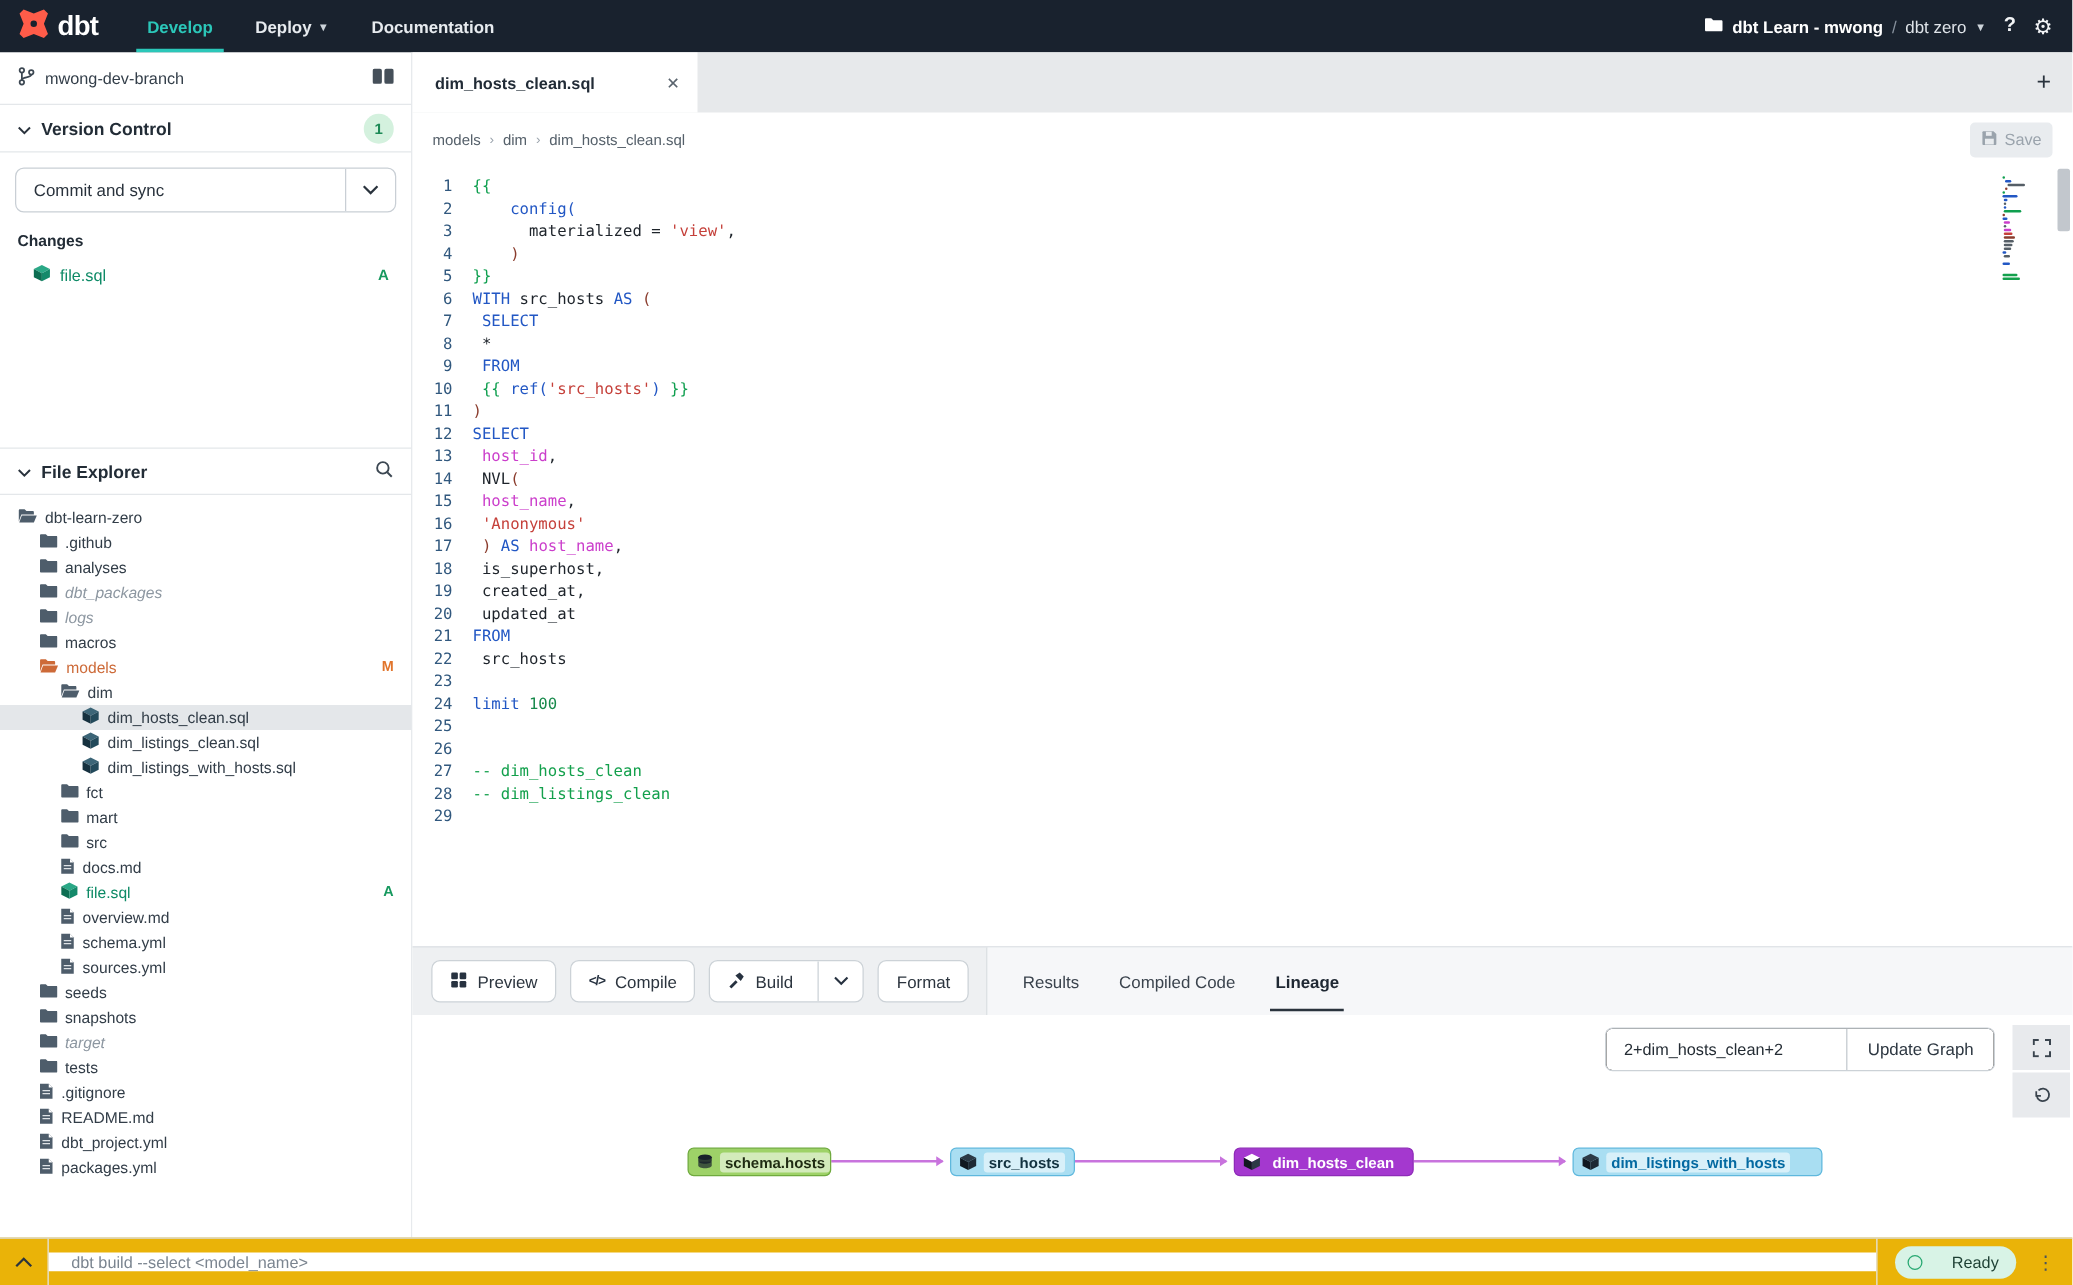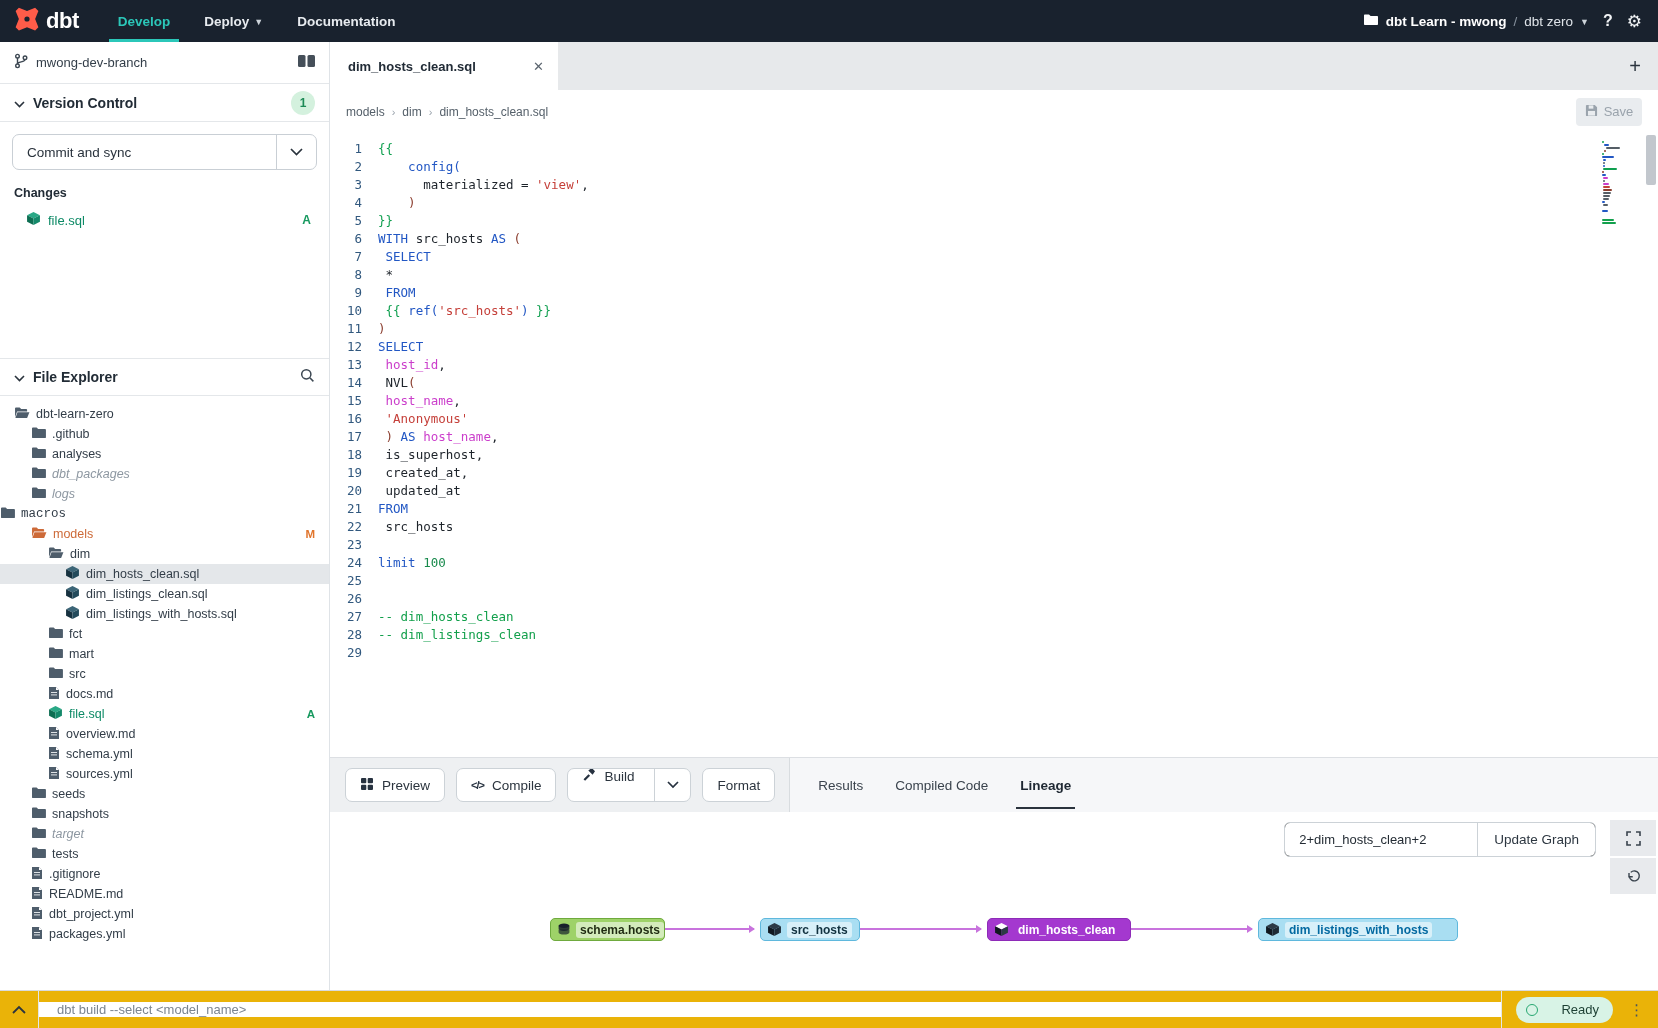--- a/index.html
+++ b/index.html
@@ -82,21 +82,21 @@
   .minimap { position:absolute; top:8px; right:22px; width:34px; }
   .mm-line { height:2px; margin-bottom:1px; border-radius:1px; }
   .vscroll { position:absolute; top:2px; right:2px; width:10px; height:50px; background:#c2c7cd; border-radius:2px; }
 
   
   .toolbar { height:55px; background:#eef0f2; border-top:1px solid #dcdfe3; display:flex; align-items:center; }
   .btn-group { display:flex; align-items:center; gap:11px; padding-left:15px; }
   .tbtn { height:34px; background:#fff; border:1px solid #ccd2d7; border-radius:7px; display:flex; align-items:center; gap:8px; padding:0 14px; font-size:13.5px; color:#2b343e; cursor:pointer; }
   .tbtn .glyph-code { font-size:11px; font-weight:bold; color:#273240; letter-spacing:-1px; }
   .split { padding:0; overflow:hidden; }
-  .split .main-part { display:flex; align-items:flex-end; gap:8px; padding:0 12px 17px 14px; height:100%; }
+  .split .main-part { display:flex; align-items:center; gap:8px; padding:0 12px 0 14px; height:100%; }
   .split .caret-part { width:36px; height:100%; display:flex; align-items:center; justify-content:center; border-left:1px solid #ccd2d7; }
   .tb-divider { width:1px; height:55px; background:#d8dcdf; margin-left:14px; }
   .panel-tabs { flex:1; height:55px; background:#f6f7f9; display:flex; align-items:stretch; padding-left:12px; }
   .ptab { display:flex; align-items:center; padding:0 16px; font-size:13.5px; color:#3a434d; position:relative; cursor:pointer; }
   .ptab.active { color:#1f2833; font-weight:bold; }
   .ptab.active::after { content:""; position:absolute; left:12px; right:12px; bottom:4px; height:2px; background:#2a333d; }
 
   
   .lineage { position:relative; height:178px; background:#fff; }
   .lin-controls { position:absolute; top:10px; right:62px; height:35px; display:flex; border:1px solid #ccd2d7; border-radius:6px; overflow:hidden; background:#000000; }
@@ -250,21 +250,21 @@
           <span class="tname">dbt_packages</span>
           <span class="spacer"></span>
         </div>
         <div class="tree-row muted" style="padding-left: 31px;">
           <span><svg width="15" height="13" viewBox="0 0 16 14">
               <path fill="#4e5d6b" d="M1 2.5c0-.6.4-1 1-1h4l1.6 1.6H15c.6 0 1 .4 1 1V12c0 .6-.4 1-1 1H2c-.6 0-1-.4-1-1V2.5z"></path>
             </svg></span>
           <span class="tname">logs</span>
           <span class="spacer"></span>
         </div>
-        <div class="tree-row" style=" font-family: Liberation Mono, monospace;">
+        <div class="tree-row" style="padding-left: 31px;">
           <span><svg width="15" height="13" viewBox="0 0 16 14">
               <path fill="#4e5d6b" d="M1 2.5c0-.6.4-1 1-1h4l1.6 1.6H15c.6 0 1 .4 1 1V12c0 .6-.4 1-1 1H2c-.6 0-1-.4-1-1V2.5z"></path>
             </svg></span>
           <span class="tname">macros</span>
           <span class="spacer"></span>
         </div>
         <div class="tree-row orange" style="padding-left: 31px;">
           <span><svg width="16" height="13" viewBox="0 0 17 14">
               <path fill="#cd6a38" d="M1 2.5c0-.6.4-1 1-1h4l1.6 1.6H13c.6 0 1 .4 1 1V6H3.2L1 12V2.5z"></path>
               <path fill="#cd6a38" d="M3.6 6.8h12.9L14 13H1.4z"></path>

